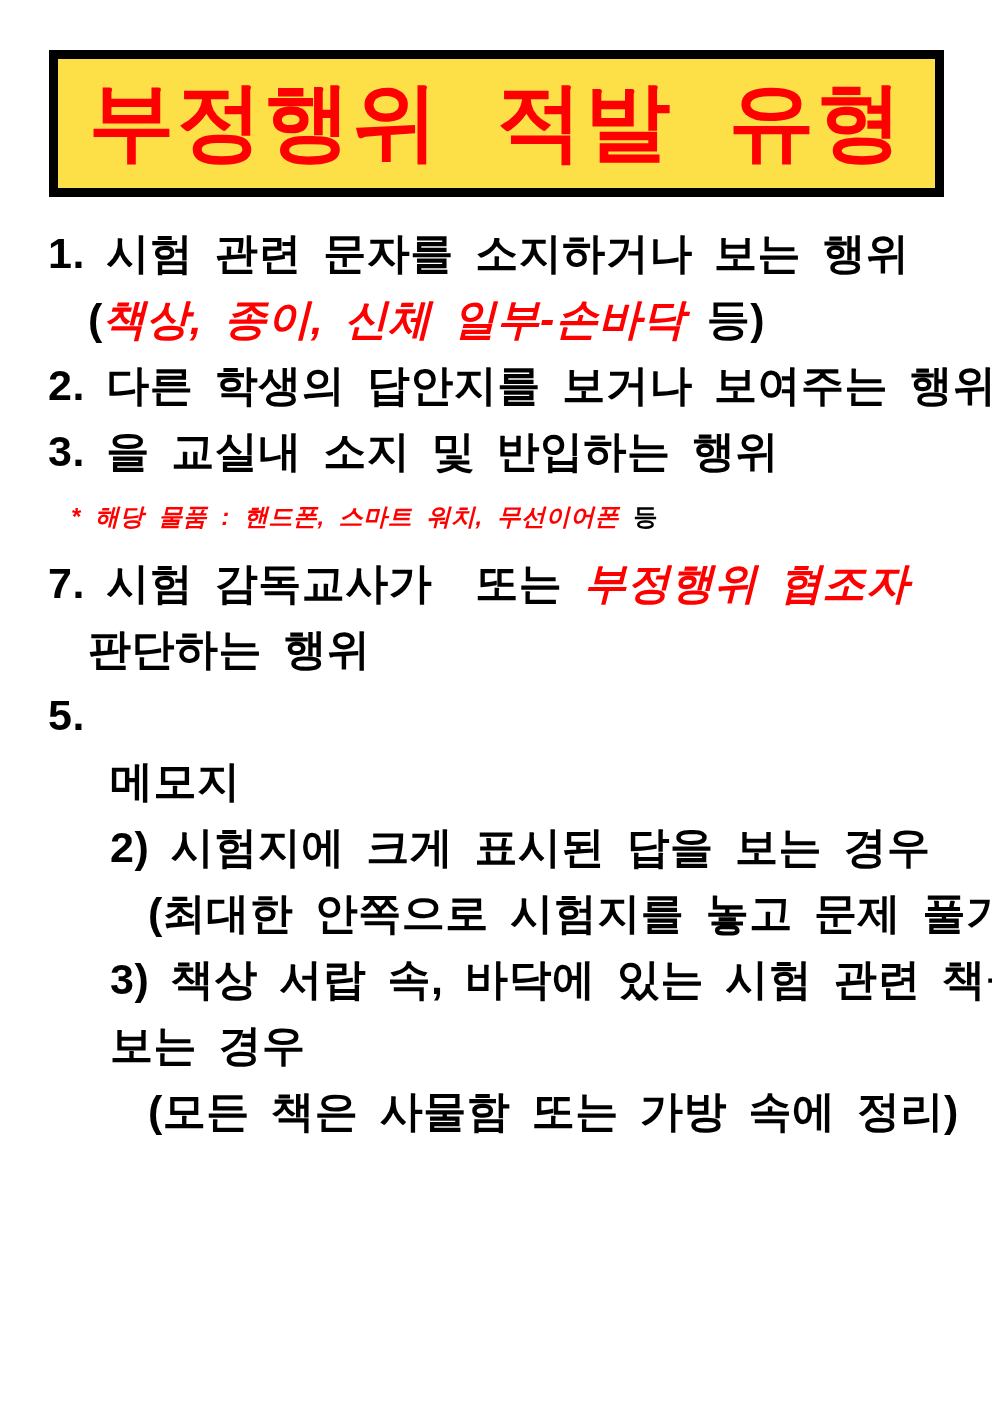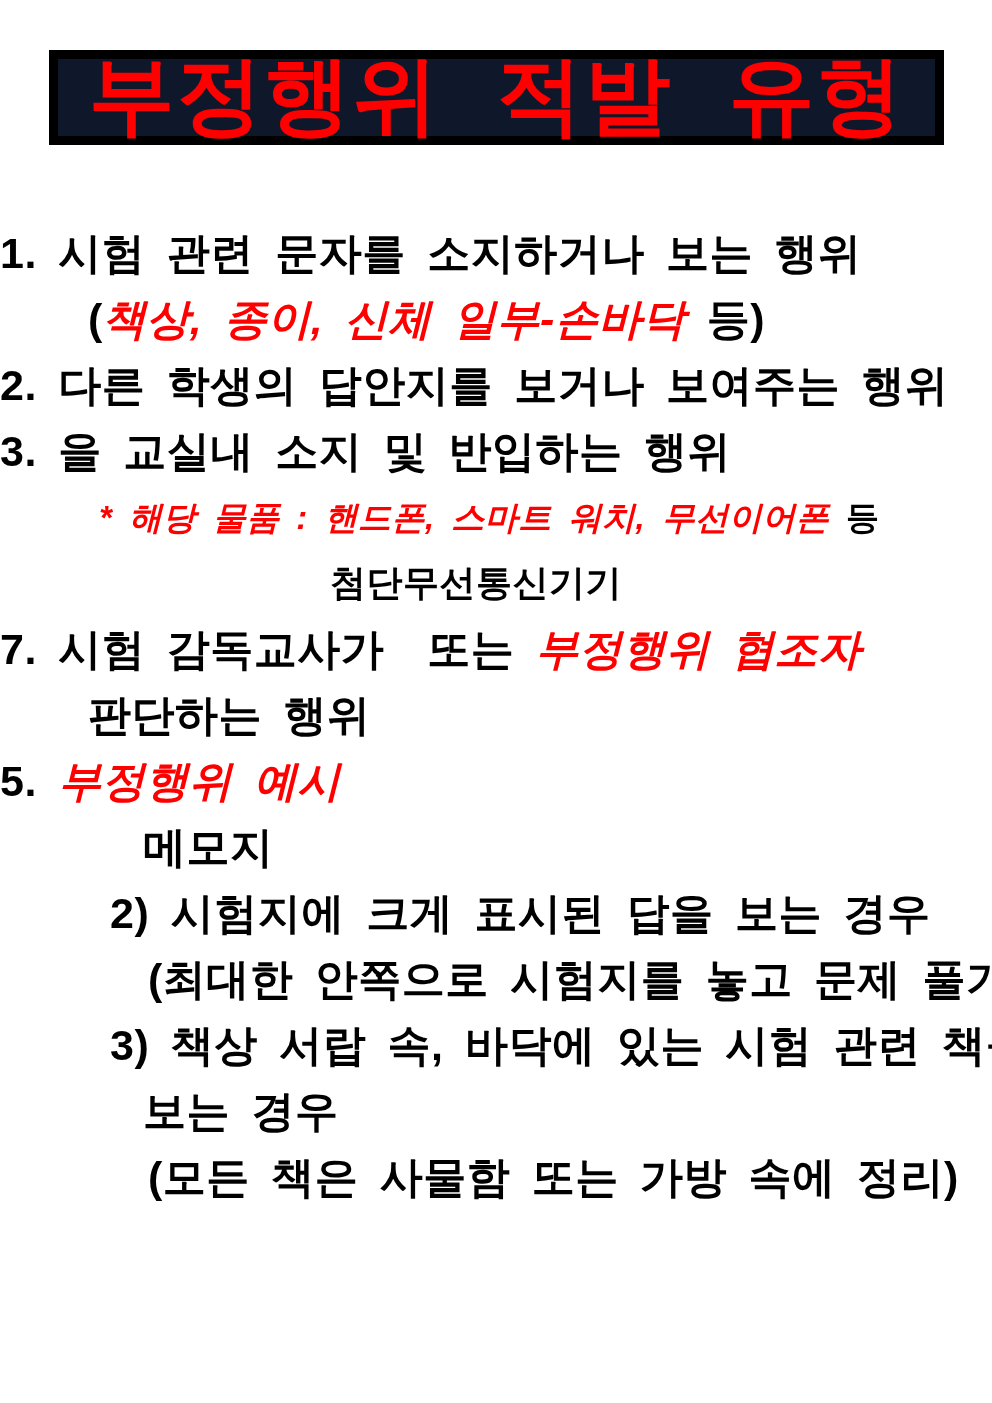--- a/index.html
+++ b/index.html
@@ -10,23 +10,23 @@
     font-family: "Liberation Sans", sans-serif;
     font-weight: bold;
     overflow: hidden;
     position: relative;
   }
   .title-box {
     position: absolute;
     left: 49px;
     top: 50px;
     width: 895px;
-    height: 95px;
+    height: 147px;
     border: 9px solid #000000;
-    background: #0f172a;
+    background: #fde047;
     display: flex;
     align-items: center;
     justify-content: center;
   }
   .title-text {
     color: #ff0000;
     font-size: 86px;
     letter-spacing: 2px;
     word-spacing: 30px;
     white-space: pre;
@@ -43,47 +43,46 @@
     height: 66px;
     display: flex;
     align-items: center;
     font-size: 43px;
     word-spacing: 9px;
     letter-spacing: 0.5px;
     white-space: pre;
     line-height: 1;
   }
   .line span { display: inline-block; }
-  .item       { }
+  .item       { padding-left: 48px; }
   .paren      { padding-left: 88px; }
-  .note       { padding-left: 99px; font-size: 33px; word-spacing: 7px; }
+  .note       { padding-left: 71px; font-size: 24px; word-spacing: 7px; }
   .note-center{ padding-left: 330px; font-size: 36px; word-spacing: 0; }
   .item-cont  { padding-left: 88px; }
   .sub        { padding-left: 110px; }
-  .sub-cont   { padding-left: 110px; margin-left: 33px; }
+  .sub-cont   { padding-left: 110px; }
   .sub-paren  { padding-left: 148px; }
   .seg-red   { color: #ff0000; font-style: italic; }
   .seg-black { color: #000000; }
 </style>
 </head>
 <body>
 
 <div class="title-box">
   <div class="title-text">부정행위 적발 유형</div>
 </div>
 
 <div class="content">
     <div class="line item"><span class="seg-black">1. 시험 관련 문자를 소지하거나 보는 행위</span></div>
     <div class="line paren"><span class="seg-black">(</span><span class="seg-red">책상, 종이, 신체 일부-손바닥</span><span class="seg-black"> 등)</span></div>
     <div class="line item"><span class="seg-black">2. 다른 학생의 답안지를 보거나 보여주는 행위</span></div>
     <div class="line item"><span class="seg-black">3. </span><span class="seg-black">을 교실내 소지 및 반입하는 행위</span></div>
     <div class="line note"><span class="seg-red">* 해당 물품 : 핸드폰, 스마트 워치, 무선이어폰</span><span class="seg-black"> 등</span></div>
-    <div class="line note-center"><span class="seg-black">첨단무선통신기기</span></div>
     <div class="line item"><span class="seg-black">7. 시험 감독교사가 </span><span class="seg-black"> 또는 </span><span class="seg-red">부정행위 협조자</span></div>
     <div class="line item-cont"><span class="seg-black">판단하는 행위</span></div>
-    <div class="line item"><span class="seg-black">5. </span><span class="seg-red">부정행위 예시</span></div>
+    <div class="line item"><span class="seg-black">5. </span></div>
     <div class="line sub-cont"><span class="seg-black">메모지</span></div>
     <div class="line sub"><span class="seg-black">2) 시험지에 크게 표시된 답을 보는 경우</span></div>
     <div class="line sub-paren"><span class="seg-black">(최대한 안쪽으로 시험지를 놓고 문제 풀기)</span></div>
     <div class="line sub"><span class="seg-black">3) 책상 서랍 속, 바닥에 있는 시험 관련 책을</span></div>
     <div class="line sub-cont"><span class="seg-black">보는 경우</span></div>
     <div class="line sub-paren"><span class="seg-black">(모든 책은 사물함 또는 가방 속에 정리)</span></div>
   </div>
 
 </body></html>

